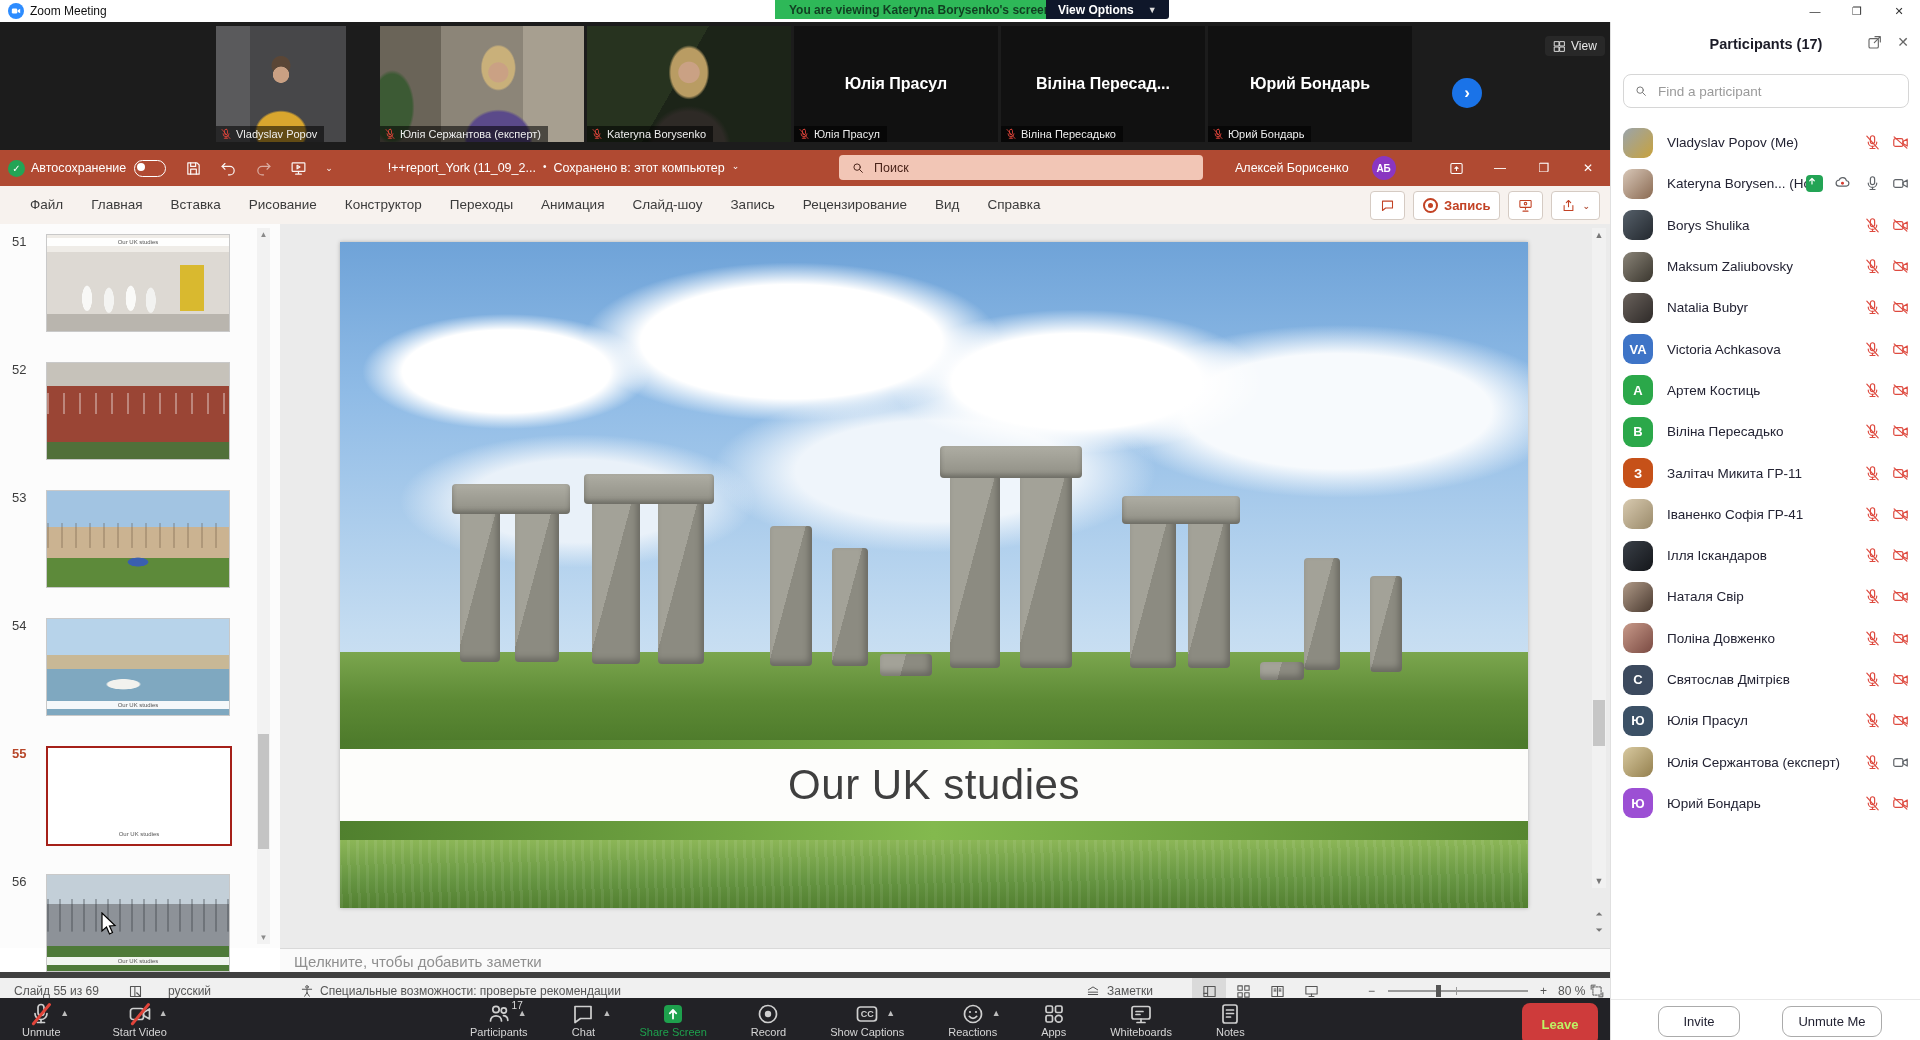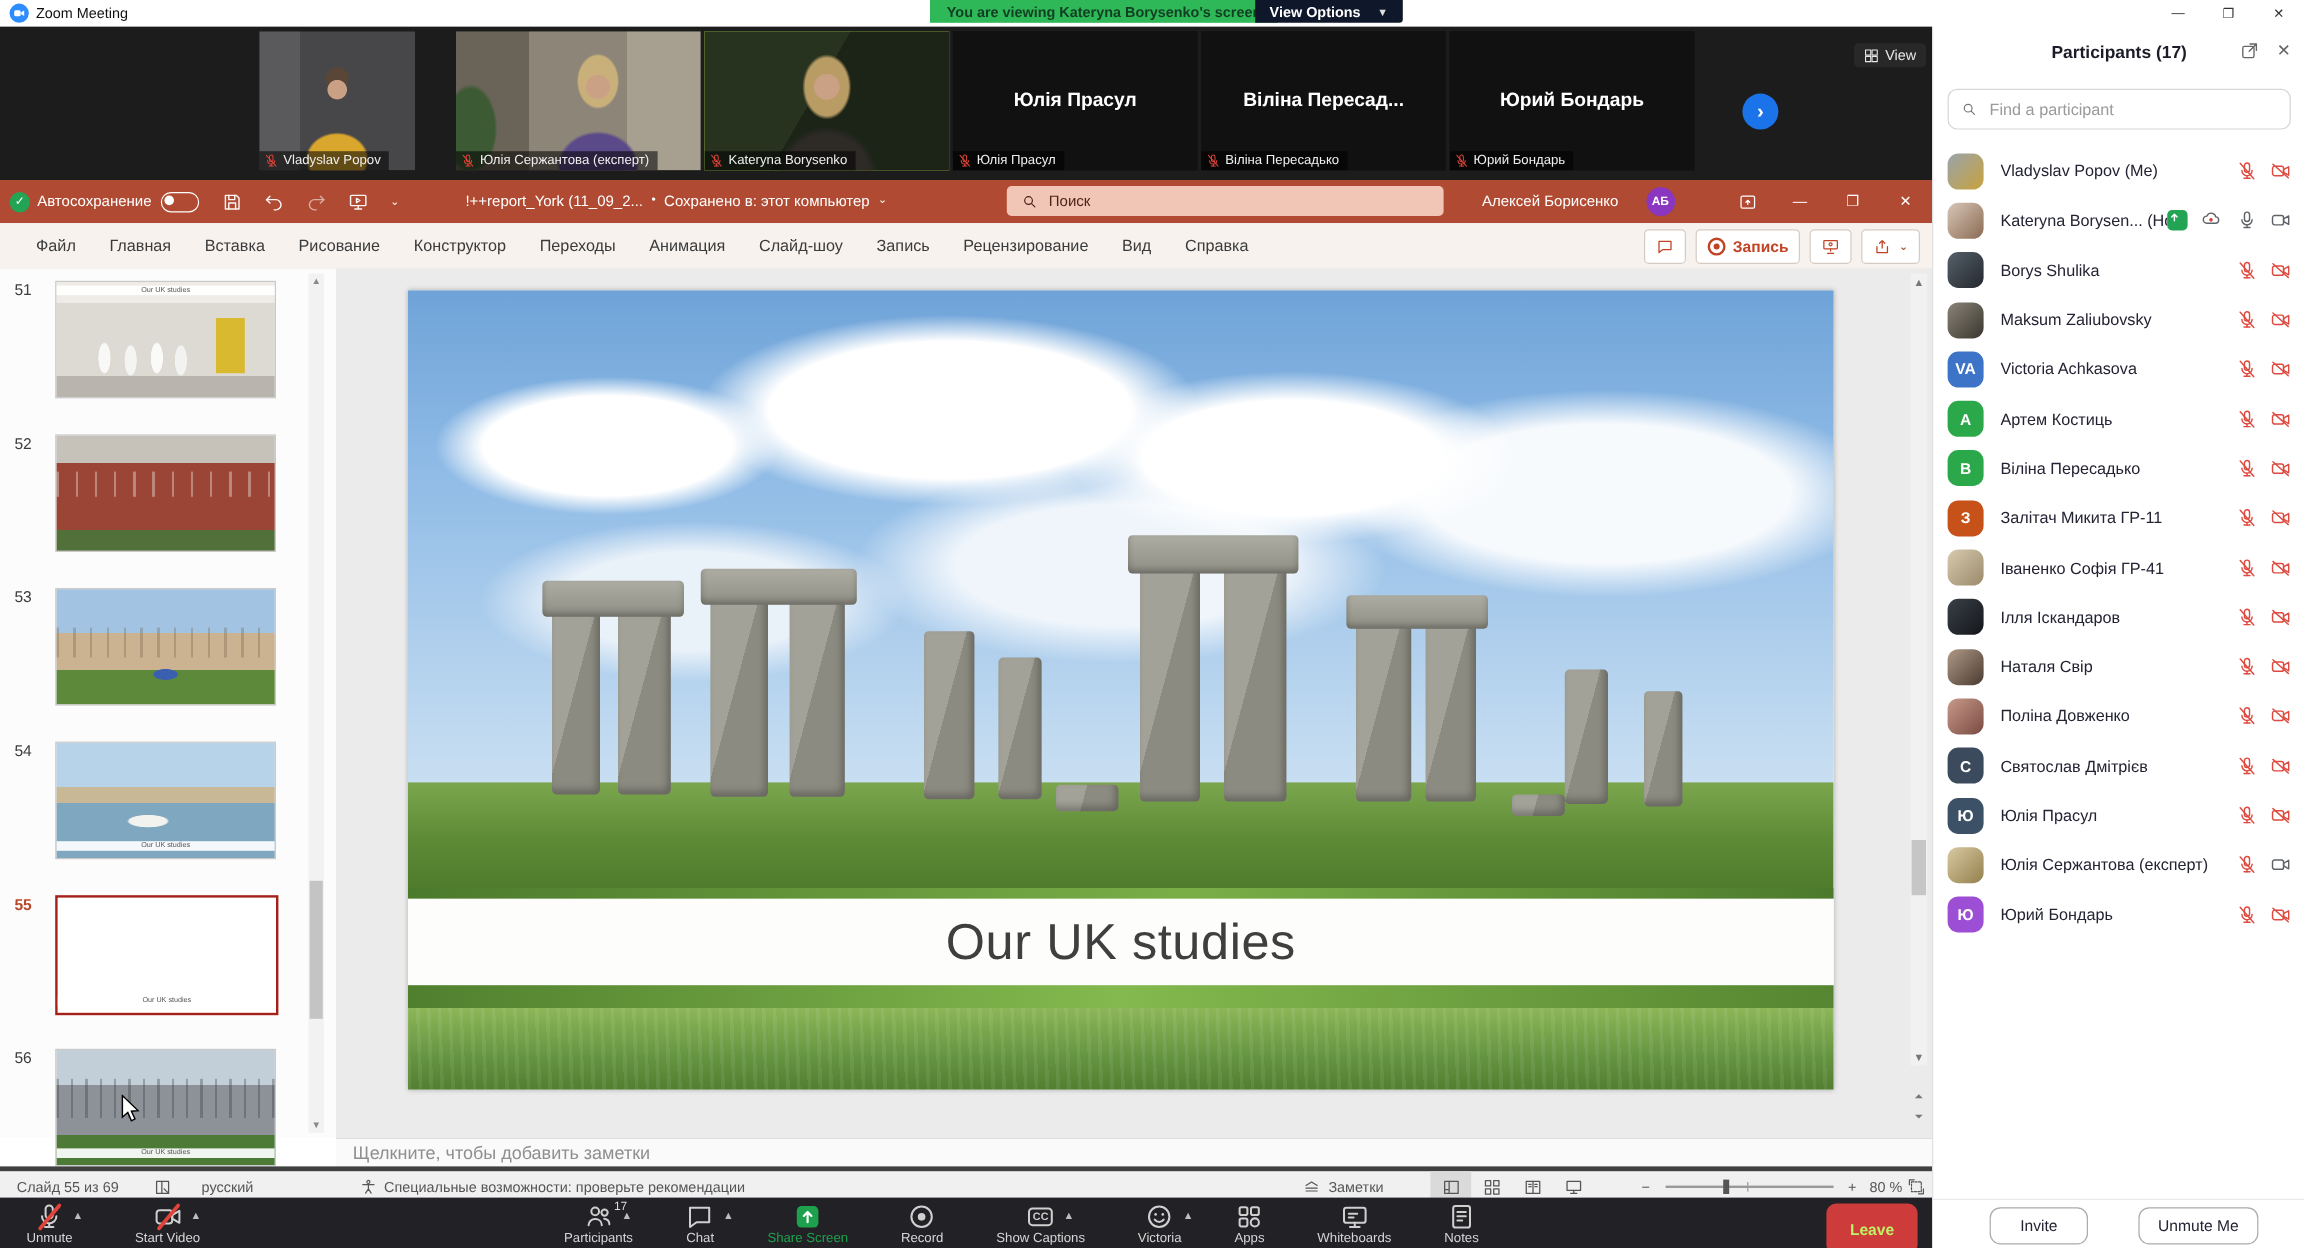--- a/index.html
+++ b/index.html
@@ -159,21 +159,21 @@
   #main-scroll{position:absolute;right:4px;top:4px;width:14px;height:660px;background:#f1f1f1;}
   #main-scroll .ar,#nav-btns .nv{color:#777;font-size:9px;display:flex;align-items:center;justify-content:center;}
   #main-scroll .thm{position:absolute;left:1px;width:12px;top:472px;height:46px;background:#c6c6c6;}
   #nav-btns{position:absolute;right:4px;top:682px;width:14px;color:#777;}
 
   
   #notes-bar{position:absolute;top:798px;left:280px;width:1330px;height:24px;background:#fafafa;
              border-top:1px solid #d9d9d9;display:flex;align-items:center;padding-left:14px;
              color:#8f8f8f;font-size:15px;}
   #ppt-status{position:absolute;top:822px;left:0;width:1610px;height:26px;background:#f0f0f0;
-              border-top:4px solid #404040;font-size:12px;color:#555;}
+              border-top:6px solid #404040;font-size:12px;color:#555;}
   #ppt-status .s-item{position:absolute;top:0;height:26px;display:flex;align-items:center;gap:6px;}
   .view-btn{width:34px;height:26px;display:flex;align-items:center;justify-content:center;color:#555;}
   .view-btn.on{background:#dadada;}
   #zoom-slider{position:absolute;left:1388px;top:12px;width:140px;height:2px;background:#9a9a9a;}
   #zoom-slider .zthumb{position:absolute;left:48px;top:-5px;width:5px;height:12px;background:#555;}
   #zoom-slider .zmid{position:absolute;left:68px;top:-3px;width:1px;height:8px;background:#9a9a9a;}
 
   
   #zoom-toolbar{position:absolute;top:998px;left:0;width:1610px;height:42px;background:#222226;}
   .tb-item{position:relative;display:flex;flex-direction:column;align-items:center;color:#d6d6d6;}
@@ -688,21 +688,21 @@
     <div class="tb-icon">
       <svg class="ic" viewBox="0 0 24 24" width="100%" height="100%">
             <circle cx="12" cy="12" r="8.5"></circle>
             <circle cx="9" cy="10" r="1.1" fill="currentColor" stroke="none"></circle>
             <circle cx="15" cy="10" r="1.1" fill="currentColor" stroke="none"></circle>
             <path d="M8.3 14.3c1 1.3 2.3 2 3.7 2s2.7-.7 3.7-2"></path>
           </svg>
 
       <span class="tb-chev">▲</span>
     </div>
-    <div class="tb-label">Victoria</div>
+    <div class="tb-label">Reactions</div>
   </div>
       <div class="tb-item">
     <div class="tb-icon">
       <svg class="ic" viewBox="0 0 24 24" width="100%" height="100%">
             <rect x="4" y="4" width="6.5" height="6.5" rx="1.5"></rect>
             <rect x="13.5" y="4" width="6.5" height="6.5" rx="1.5"></rect>
             <rect x="4" y="13.5" width="6.5" height="6.5" rx="1.5"></rect>
             <circle cx="16.7" cy="16.7" r="3.4"></circle>
           </svg>
 
@@ -841,20 +841,42 @@
           <span class="red" style="width: 17px; height: 17px; display: block;">
             <svg class="ic" viewBox="0 0 24 24" width="100%" height="100%">
               <rect x="2.5" y="6.5" width="13" height="11" rx="2.5"></rect>
               <path d="M15.5 10.5l6-3.5v10l-6-3.5z"></path>
               <line x1="3" y1="4" x2="21" y2="20"></line>
             </svg>
           </span>
         </div>
       </div>
       <div class="p-row">
+    <div class="p-avatar" style="background:linear-gradient(135deg,#6a625c,#2e2a28);"></div>
+        <div class="p-name">Natalia Bubyr</div>
+    <div class="p-icons">
+          <span class="red" style="width: 17px; height: 17px; display: block;">
+            <svg class="ic" viewBox="0 0 24 24" width="100%" height="100%">
+              <rect x="9" y="2.5" width="6" height="11" rx="3"></rect>
+              <path d="M6 11.5a6 6 0 0 0 12 0"></path>
+              <line x1="12" y1="17.5" x2="12" y2="20.5"></line>
+              <line x1="8.5" y1="20.5" x2="15.5" y2="20.5"></line>
+              <line x1="4" y1="3" x2="20" y2="21"></line>
+            </svg>
+          </span>
+          <span class="red" style="width: 17px; height: 17px; display: block;">
+            <svg class="ic" viewBox="0 0 24 24" width="100%" height="100%">
+              <rect x="2.5" y="6.5" width="13" height="11" rx="2.5"></rect>
+              <path d="M15.5 10.5l6-3.5v10l-6-3.5z"></path>
+              <line x1="3" y1="4" x2="21" y2="20"></line>
+            </svg>
+          </span>
+        </div>
+      </div>
+      <div class="p-row">
     <div class="p-avatar" style="background:#3e74c7;">VA</div>
         <div class="p-name">Victoria Achkasova</div>
     <div class="p-icons">
           <span class="red" style="width: 17px; height: 17px; display: block;">
             <svg class="ic" viewBox="0 0 24 24" width="100%" height="100%">
               <rect x="9" y="2.5" width="6" height="11" rx="3"></rect>
               <path d="M6 11.5a6 6 0 0 0 12 0"></path>
               <line x1="12" y1="17.5" x2="12" y2="20.5"></line>
               <line x1="8.5" y1="20.5" x2="15.5" y2="20.5"></line>
               <line x1="4" y1="3" x2="20" y2="21"></line>

